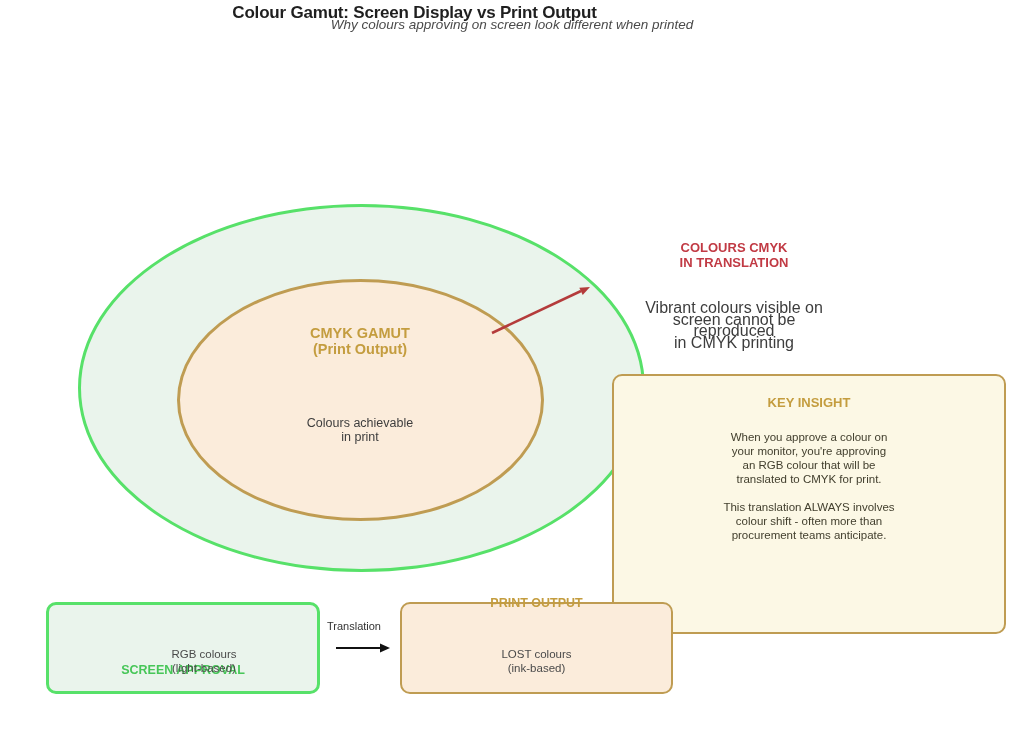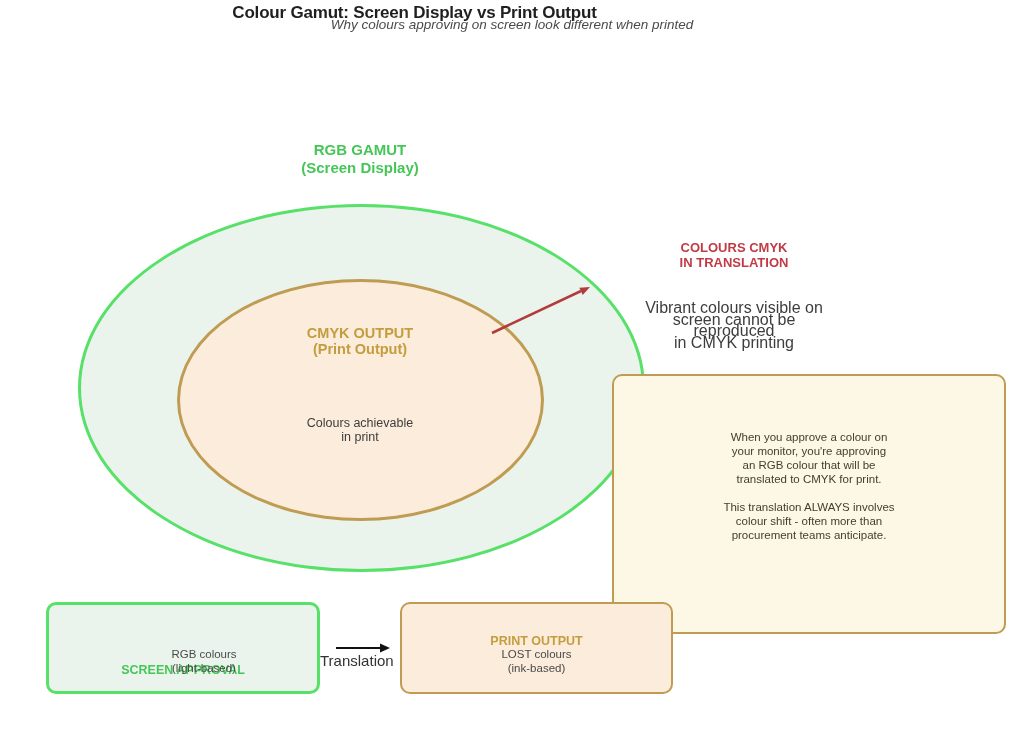--- a/index.html
+++ b/index.html
@@ -37,47 +37,45 @@
     background:var(--cream_fill);border:2.5px solid var(--tan_border);z-index:5;
   }
   .key-title{left:612px;top:395px;width:394px;font-size:13px;font-weight:bold;color:var(--tan_text);z-index:6;}
   .key-body{left:632px;top:430px;width:354px;font-size:11.5px;line-height:14px;color:#43402f;z-index:6;}
   .screen-box{
     left:46px;top:602px;width:274px;height:92px;
     background:var(--green_fill);border:3px solid var(--green_border);z-index:5;
   }
   .screen-title{left:46px;top:618px;width:274px;font-size:12.5px;font-weight:bold;color:var(--green_text);z-index:6;margin-top:45px;}
   .screen-desc{left:46px;top:648px;width:274px;font-size:11.5px;line-height:13.5px;color:#4a4a4a;z-index:6;margin-left:21px;}
-  .translation-label{left:320px;top:652px;width:68px;font-size:15px;color:#333;z-index:6;}
+  .translation-label{left:320px;top:620px;width:68px;font-size:11px;color:#333;z-index:6;}
   .print-box{
     left:400px;top:602px;width:273px;height:92px;
     background:var(--peach_fill);border:2.5px solid var(--tan_border);z-index:7;
   }
-  .print-title{left:400px;top:634px;width:273px;font-size:12.5px;font-weight:bold;color:var(--tan_text);z-index:8;}
+  .print-title{left:400px;top:596px;width:273px;font-size:12.5px;font-weight:bold;color:var(--tan_text);z-index:8;}
   .print-desc{left:400px;top:648px;width:273px;font-size:11.5px;line-height:13.5px;color:#4a4a4a;z-index:8;}
   .red-line{stroke:var(--red_arrow);stroke-width:2.5;}
   .red-head{fill:var(--red_arrow);}
   .black-line{stroke:var(--arrow_black);stroke-width:2.2;}
   .black-head{fill:var(--arrow_black);}
 </style>
 </head>
 <body>
 
 <div class="stage">
 
   <div class="txt title">Colour Gamut: Screen Display vs Print Output</div>
   <div class="txt subtitle">Why colours approving on screen look different when printed</div>
 
   <div class="ellipse ellipse-rgb"></div>
   <div class="ellipse ellipse-cmyk"></div>
 
-  <div class="txt rgb-label">RGB GAMUT
-(Screen Display)</div>
 
-  <div class="txt cmyk-label">CMYK OUTPUT
+  <div class="txt cmyk-label">CMYK GAMUT
 (Print Output)</div>
   <div class="txt cmyk-desc">Colours achievable
 in print</div>
 
   <div class="txt lost-title">COLOURS CMYK
 IN TRANSLATION</div>
   <div class="txt lost-desc">Vibrant colours visible on
 screen cannot be reproduced
 in CMYK printing</div>
 
@@ -86,20 +84,21 @@
       <line class="red-line" x1="492" y1="333" x2="581" y2="291"></line>
       <polygon class="red-head" points="590,287 582.7,294.9 579.3,287.7"></polygon>
     </g>
     <g>
       <line class="black-line" x1="336" y1="648" x2="381" y2="648"></line>
       <polygon class="black-head" points="390,648 380,643.5 380,652.5"></polygon>
     </g>
   </svg>
 
   <div class="box key-box"></div>
+  <div class="txt key-title">KEY INSIGHT</div>
   <div class="txt key-body">When you approve a colour on
 your monitor, you're approving
 an RGB colour that will be
 translated to CMYK for print.
 
 This translation ALWAYS involves
 colour shift - often more than
 procurement teams anticipate.</div>
 
   <div class="box screen-box"></div>

